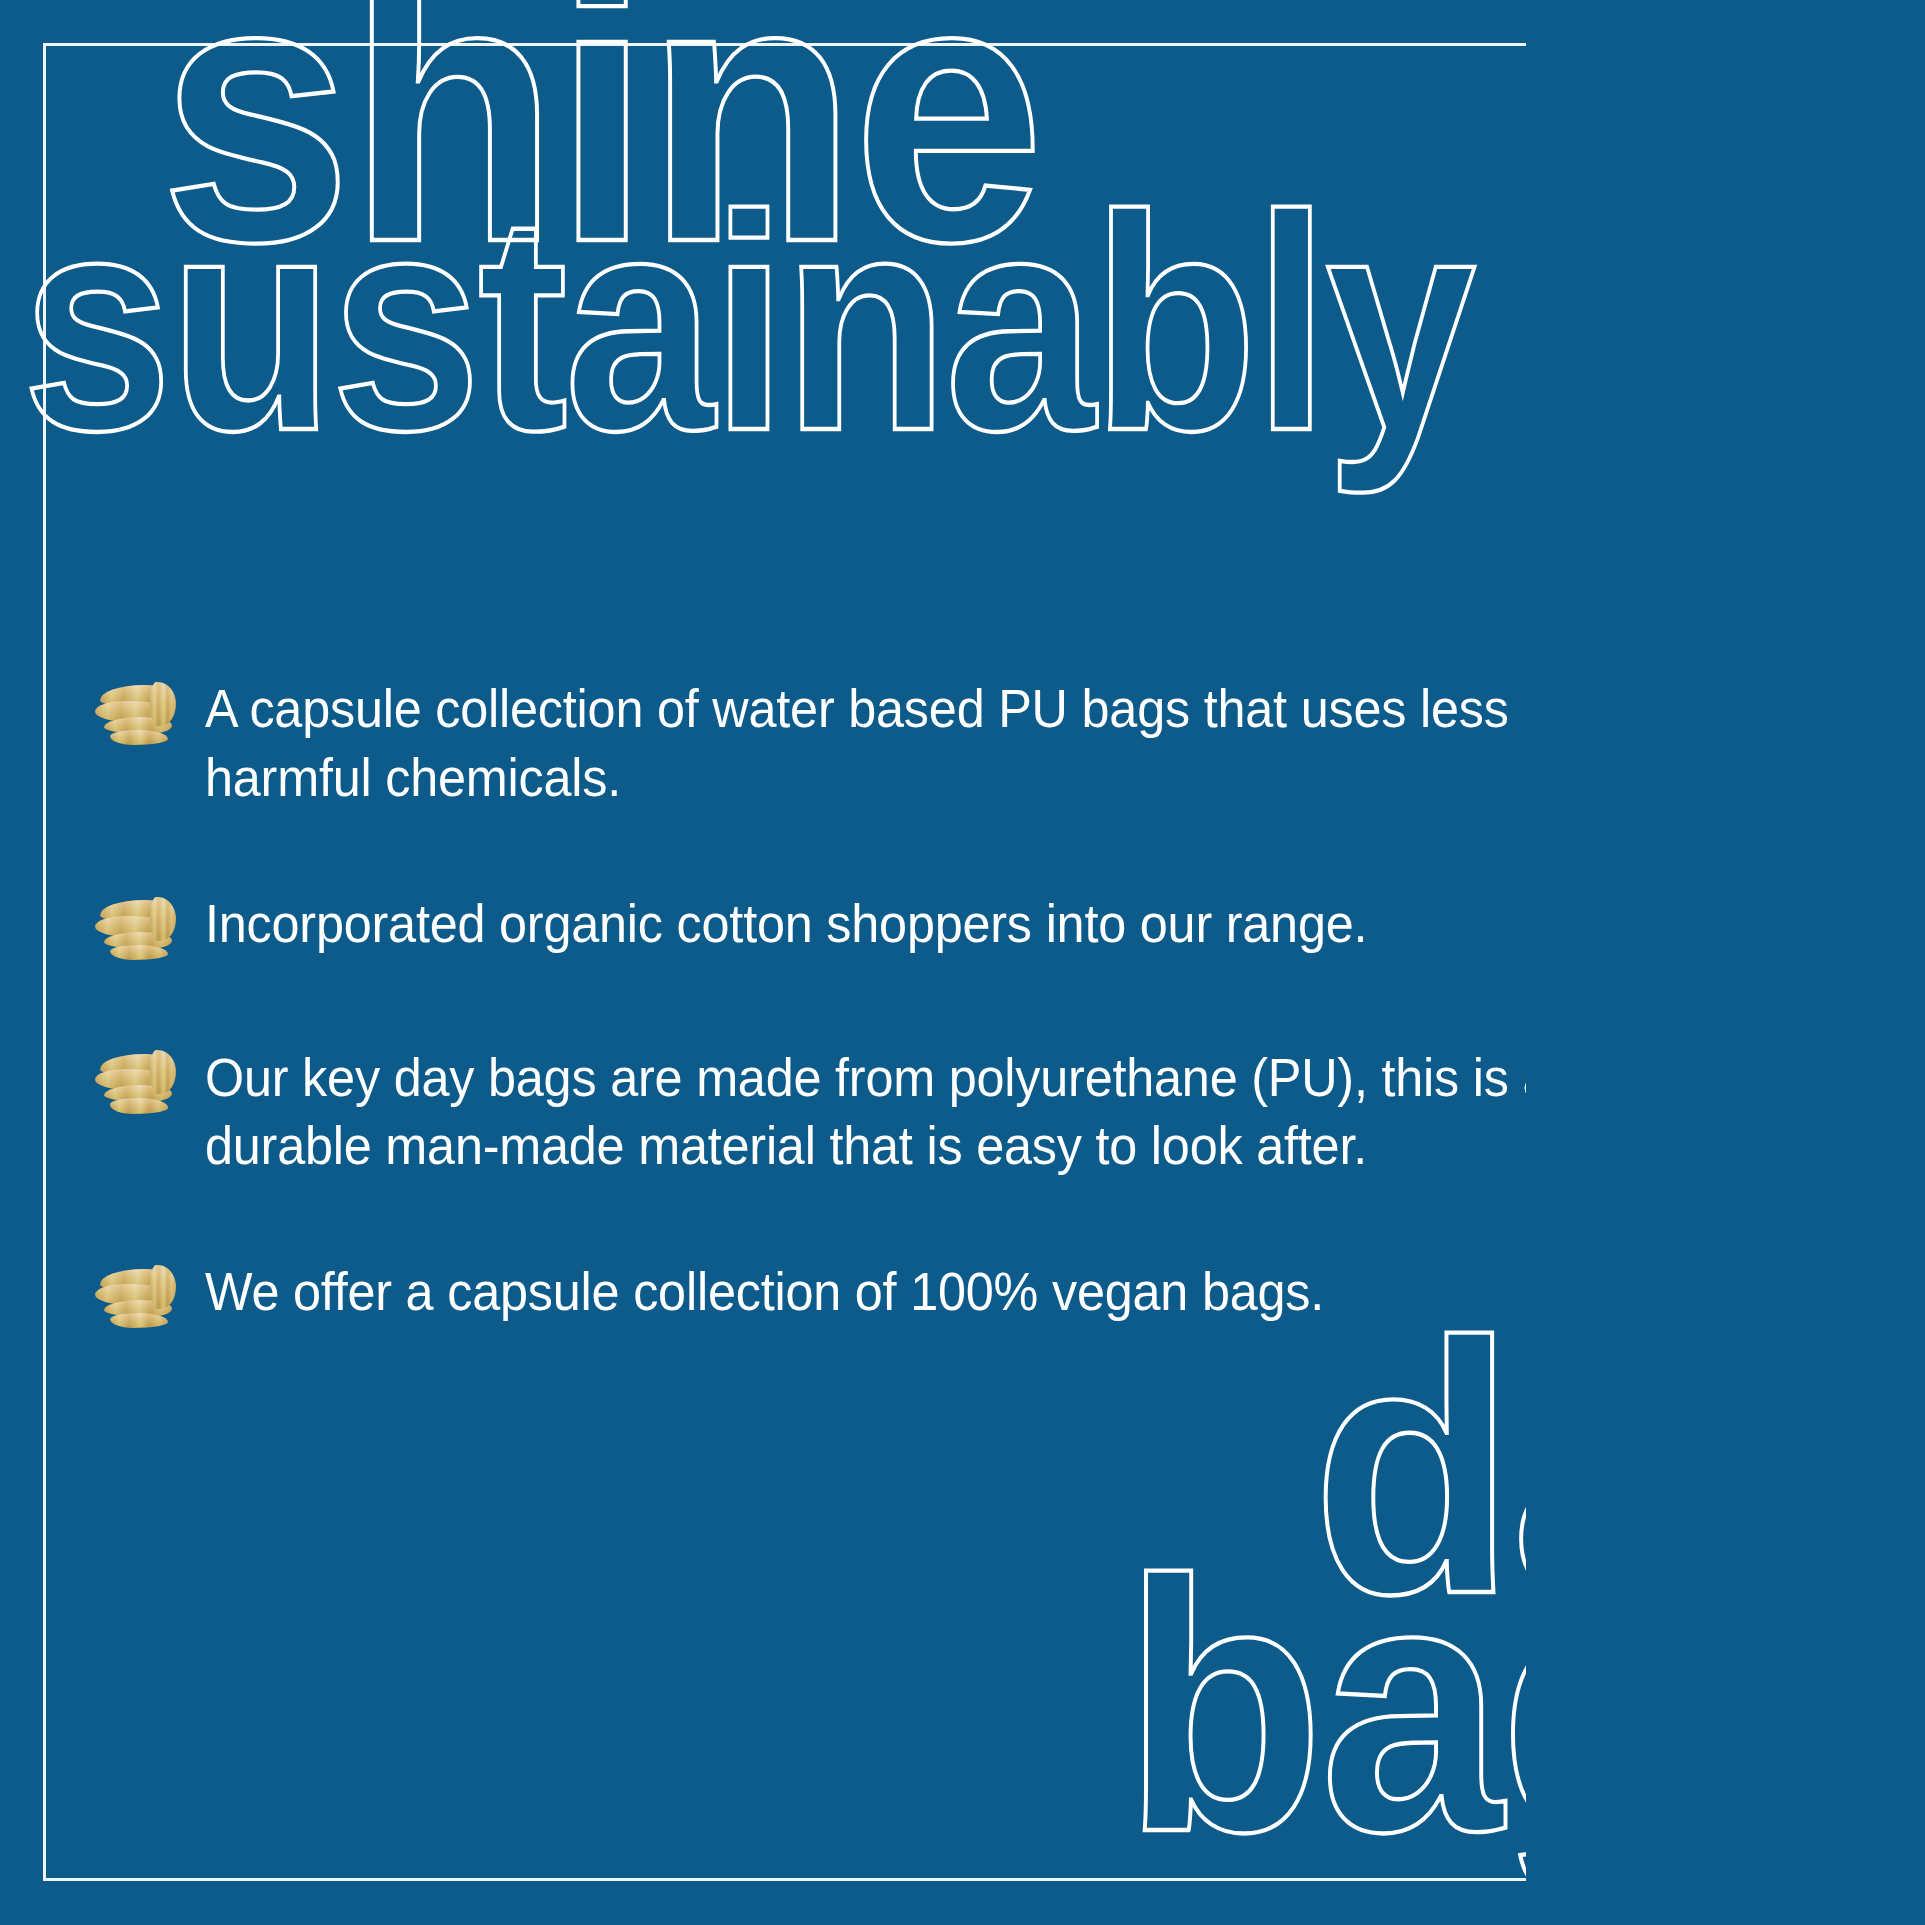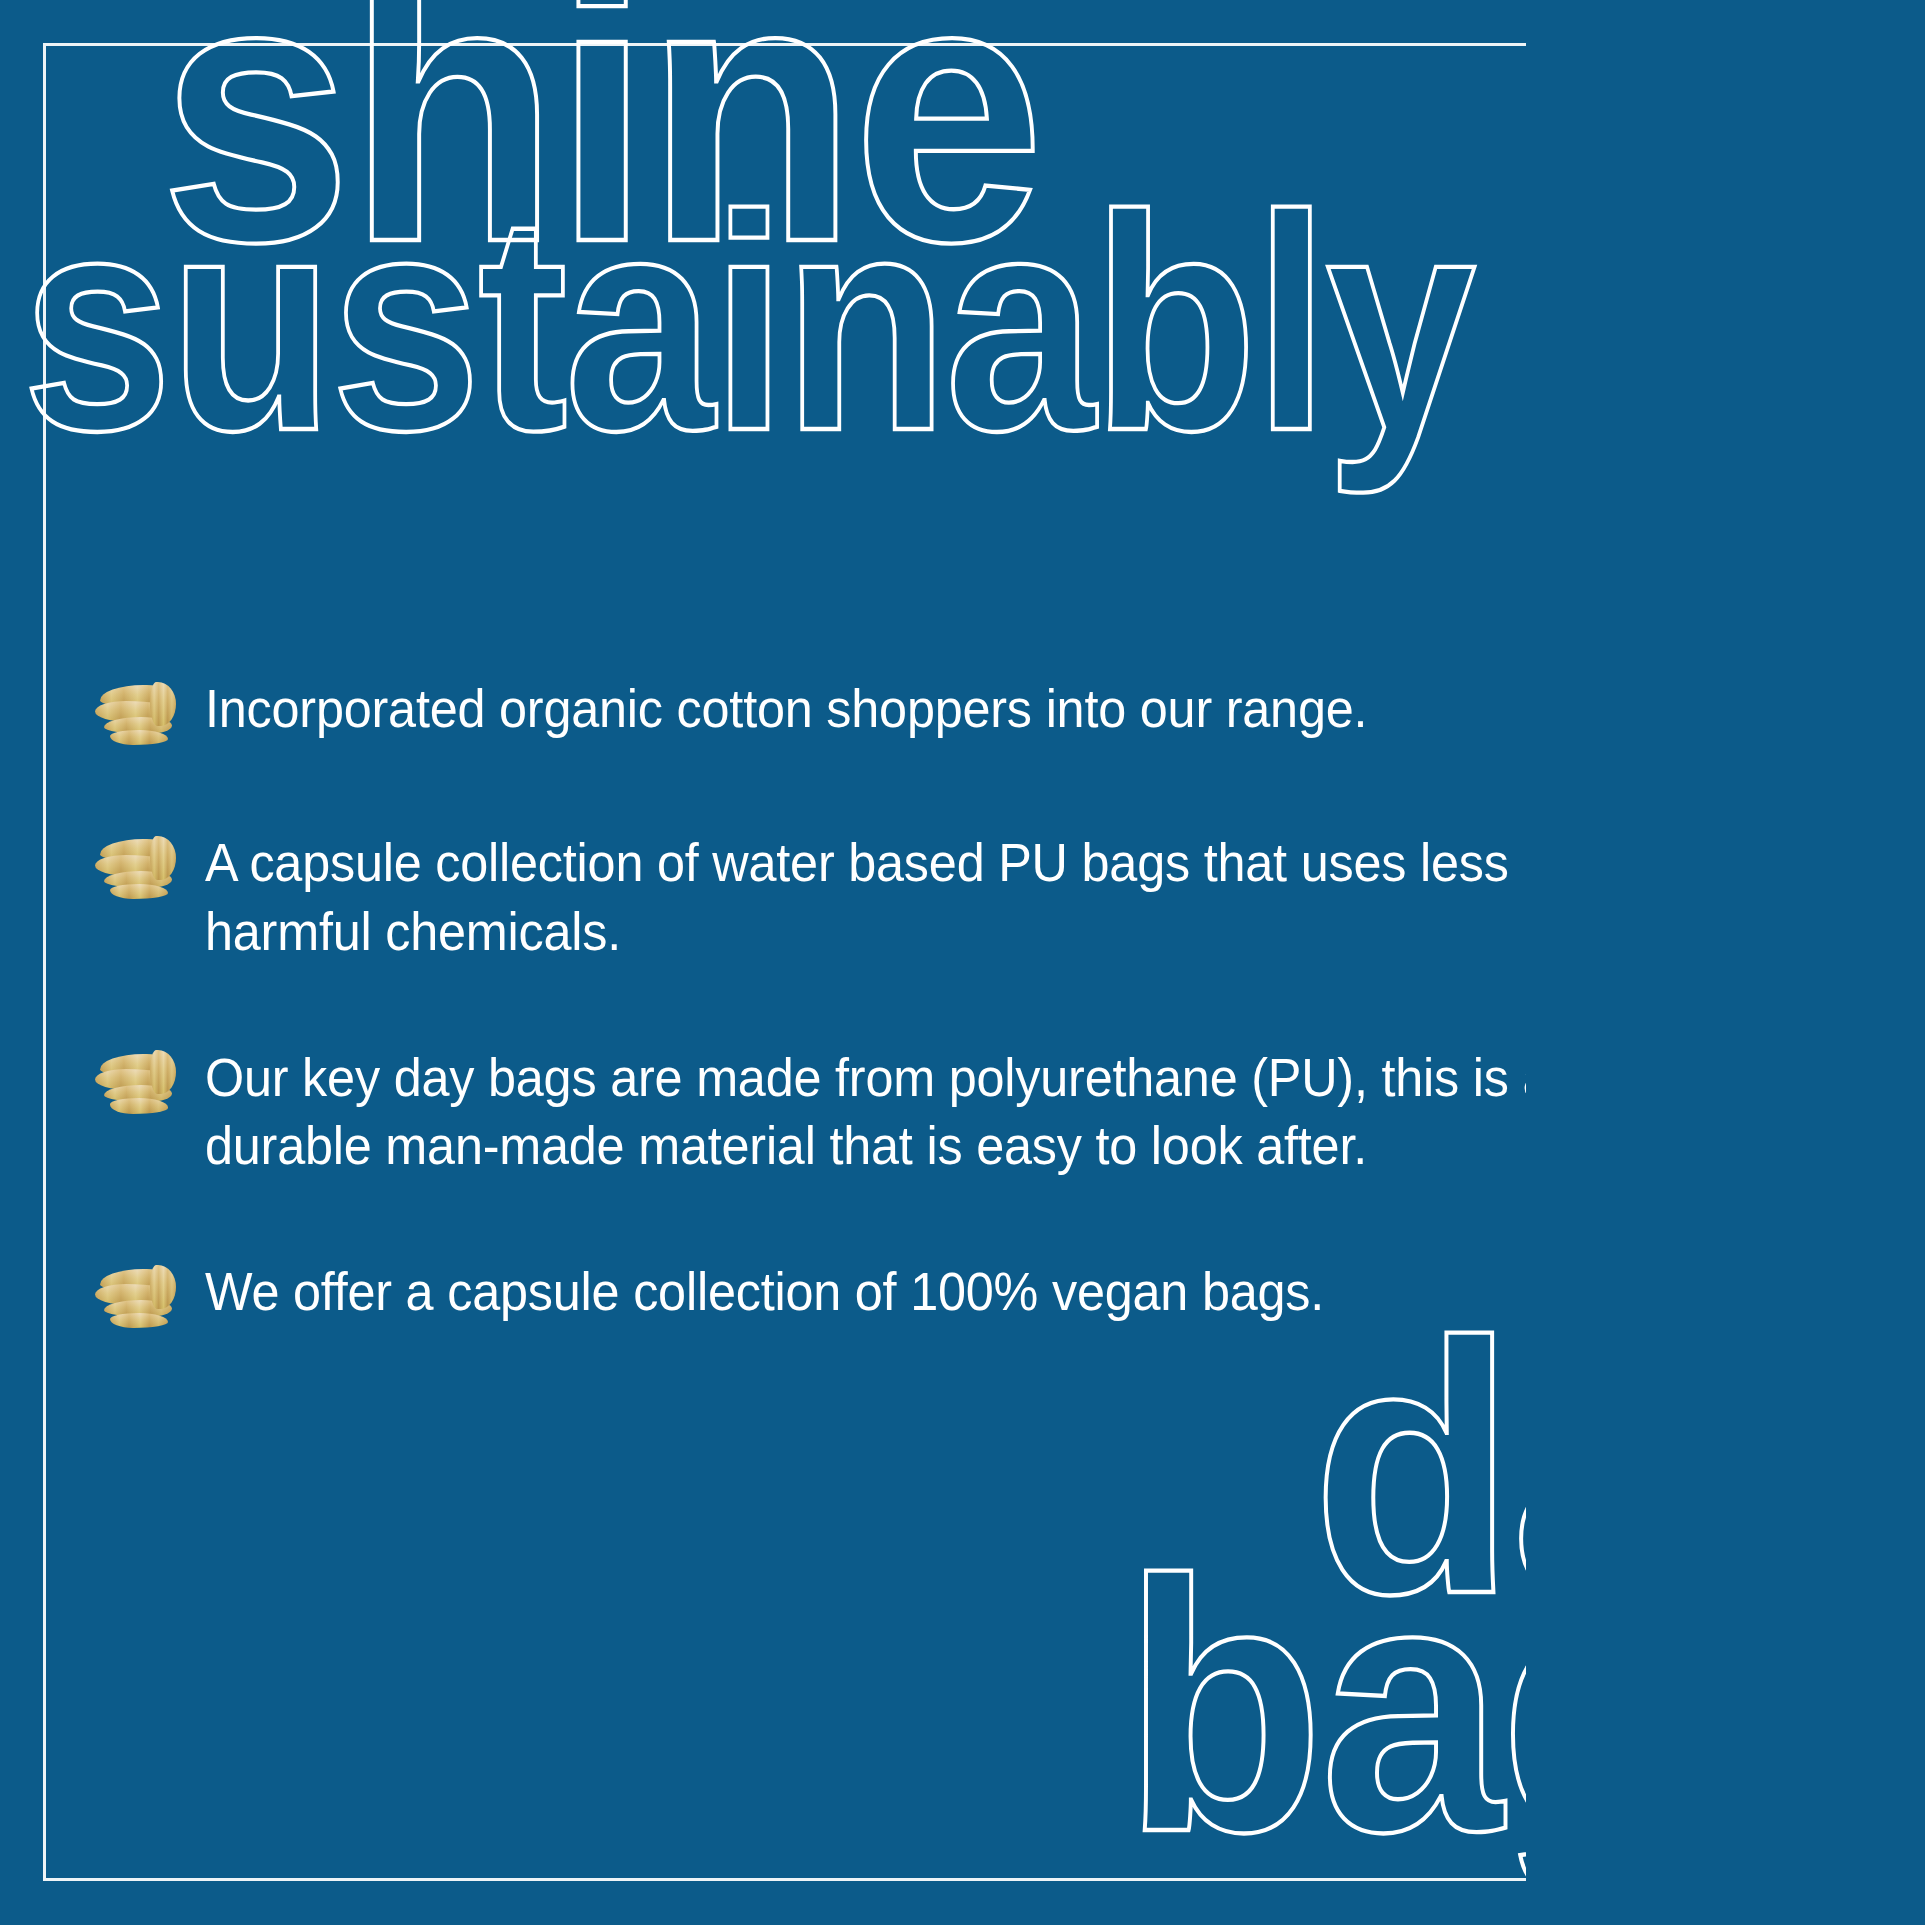--- a/index.html
+++ b/index.html
@@ -143,32 +143,32 @@
   <div id="bullets">
 
     <div class="bullet-row">
       <span class="brush-icon">
         <i class="s s1"></i>
           <i class="s s2"></i>
           <i class="s s3"></i>
           <i class="s s4"></i>
           <i class="s s5"></i>
       </span>
-      <span class="bullet-text">Incorporated organic cotton shoppers into our range.</span>
+      <span class="bullet-text">A capsule collection of water based PU bags that uses less harmful chemicals.</span>
     </div>
 
     <div class="bullet-row">
       <span class="brush-icon">
         <i class="s s1"></i>
           <i class="s s2"></i>
           <i class="s s3"></i>
           <i class="s s4"></i>
           <i class="s s5"></i>
       </span>
-      <span class="bullet-text">A capsule collection of water based PU bags that uses less harmful chemicals.</span>
+      <span class="bullet-text">Incorporated organic cotton shoppers into our range.</span>
     </div>
 
     <div class="bullet-row">
       <span class="brush-icon">
         <i class="s s1"></i>
           <i class="s s2"></i>
           <i class="s s3"></i>
           <i class="s s4"></i>
           <i class="s s5"></i>
       </span>

